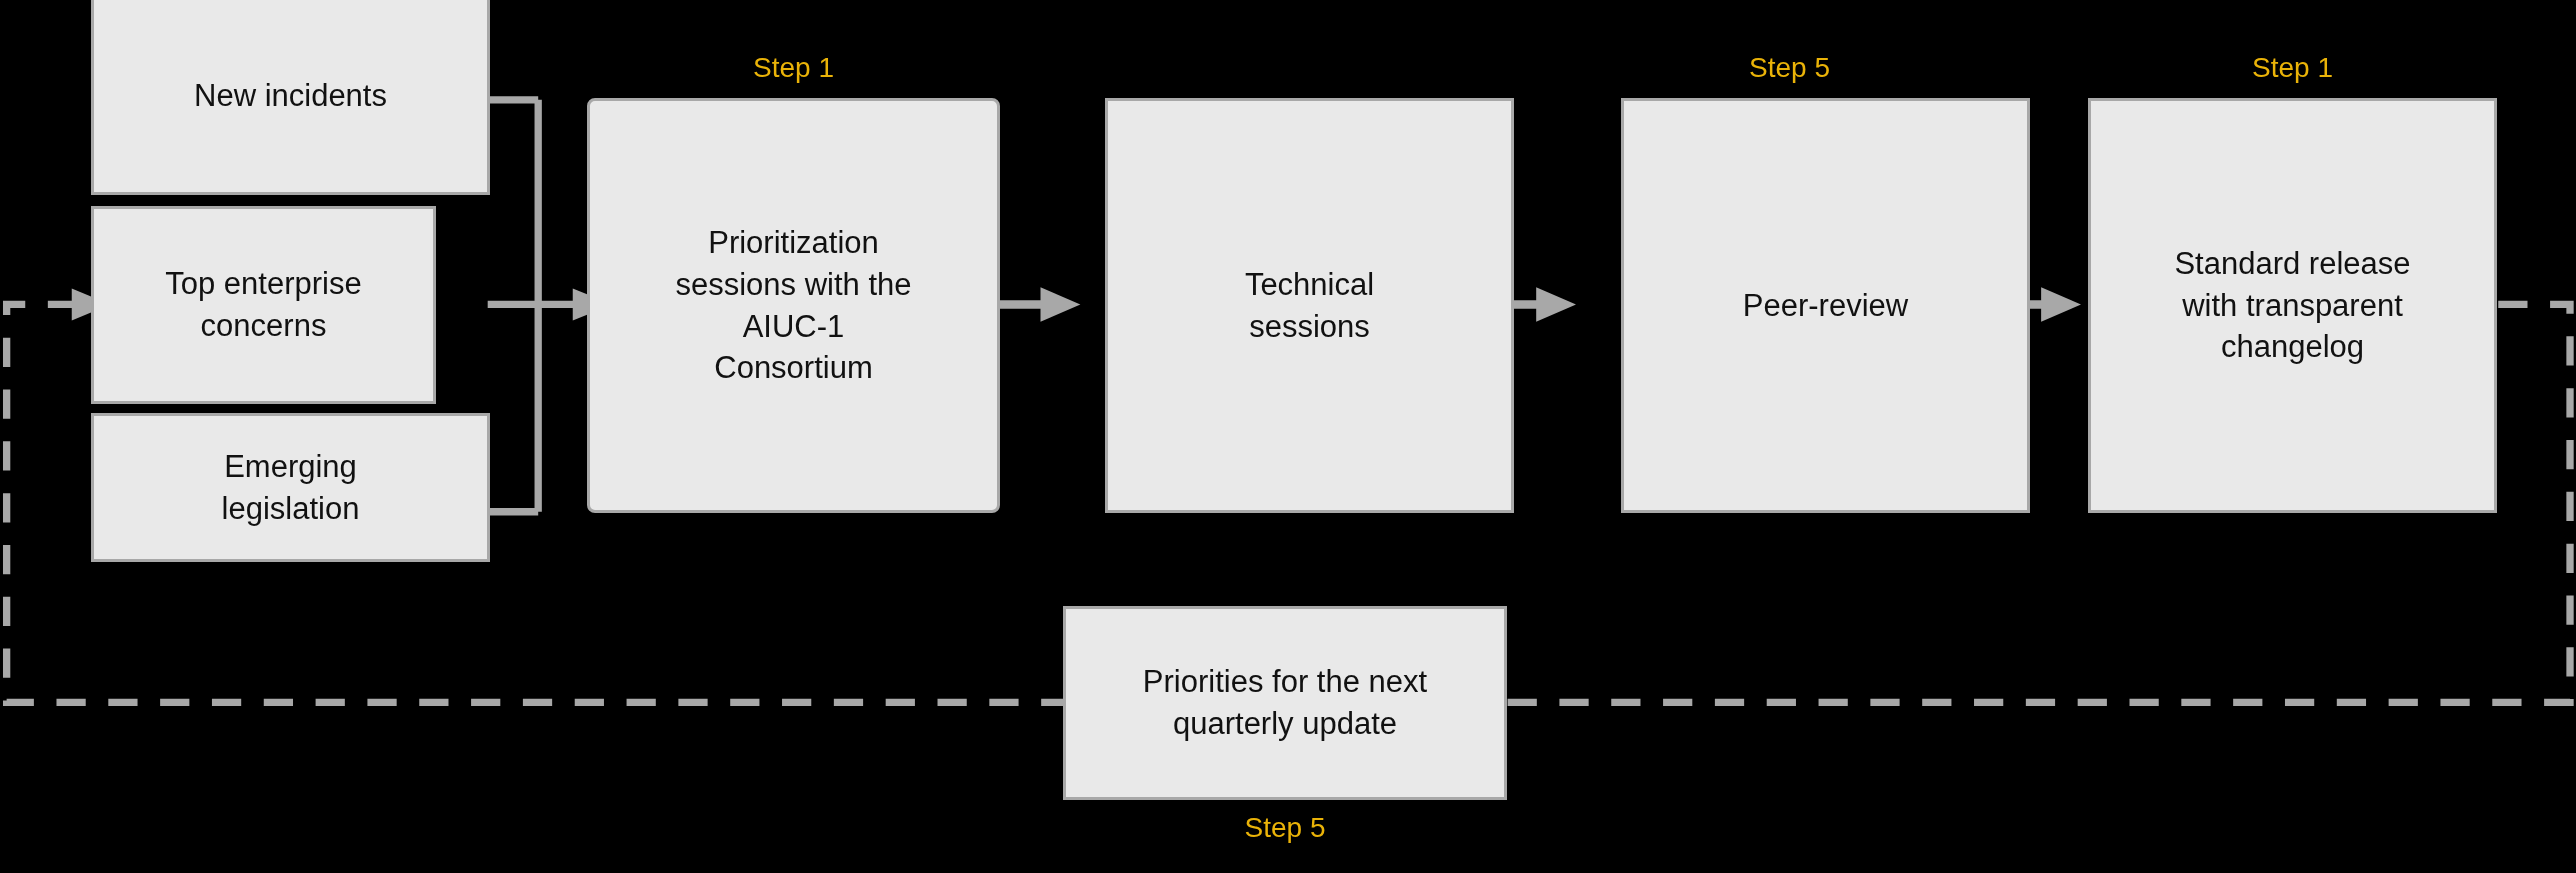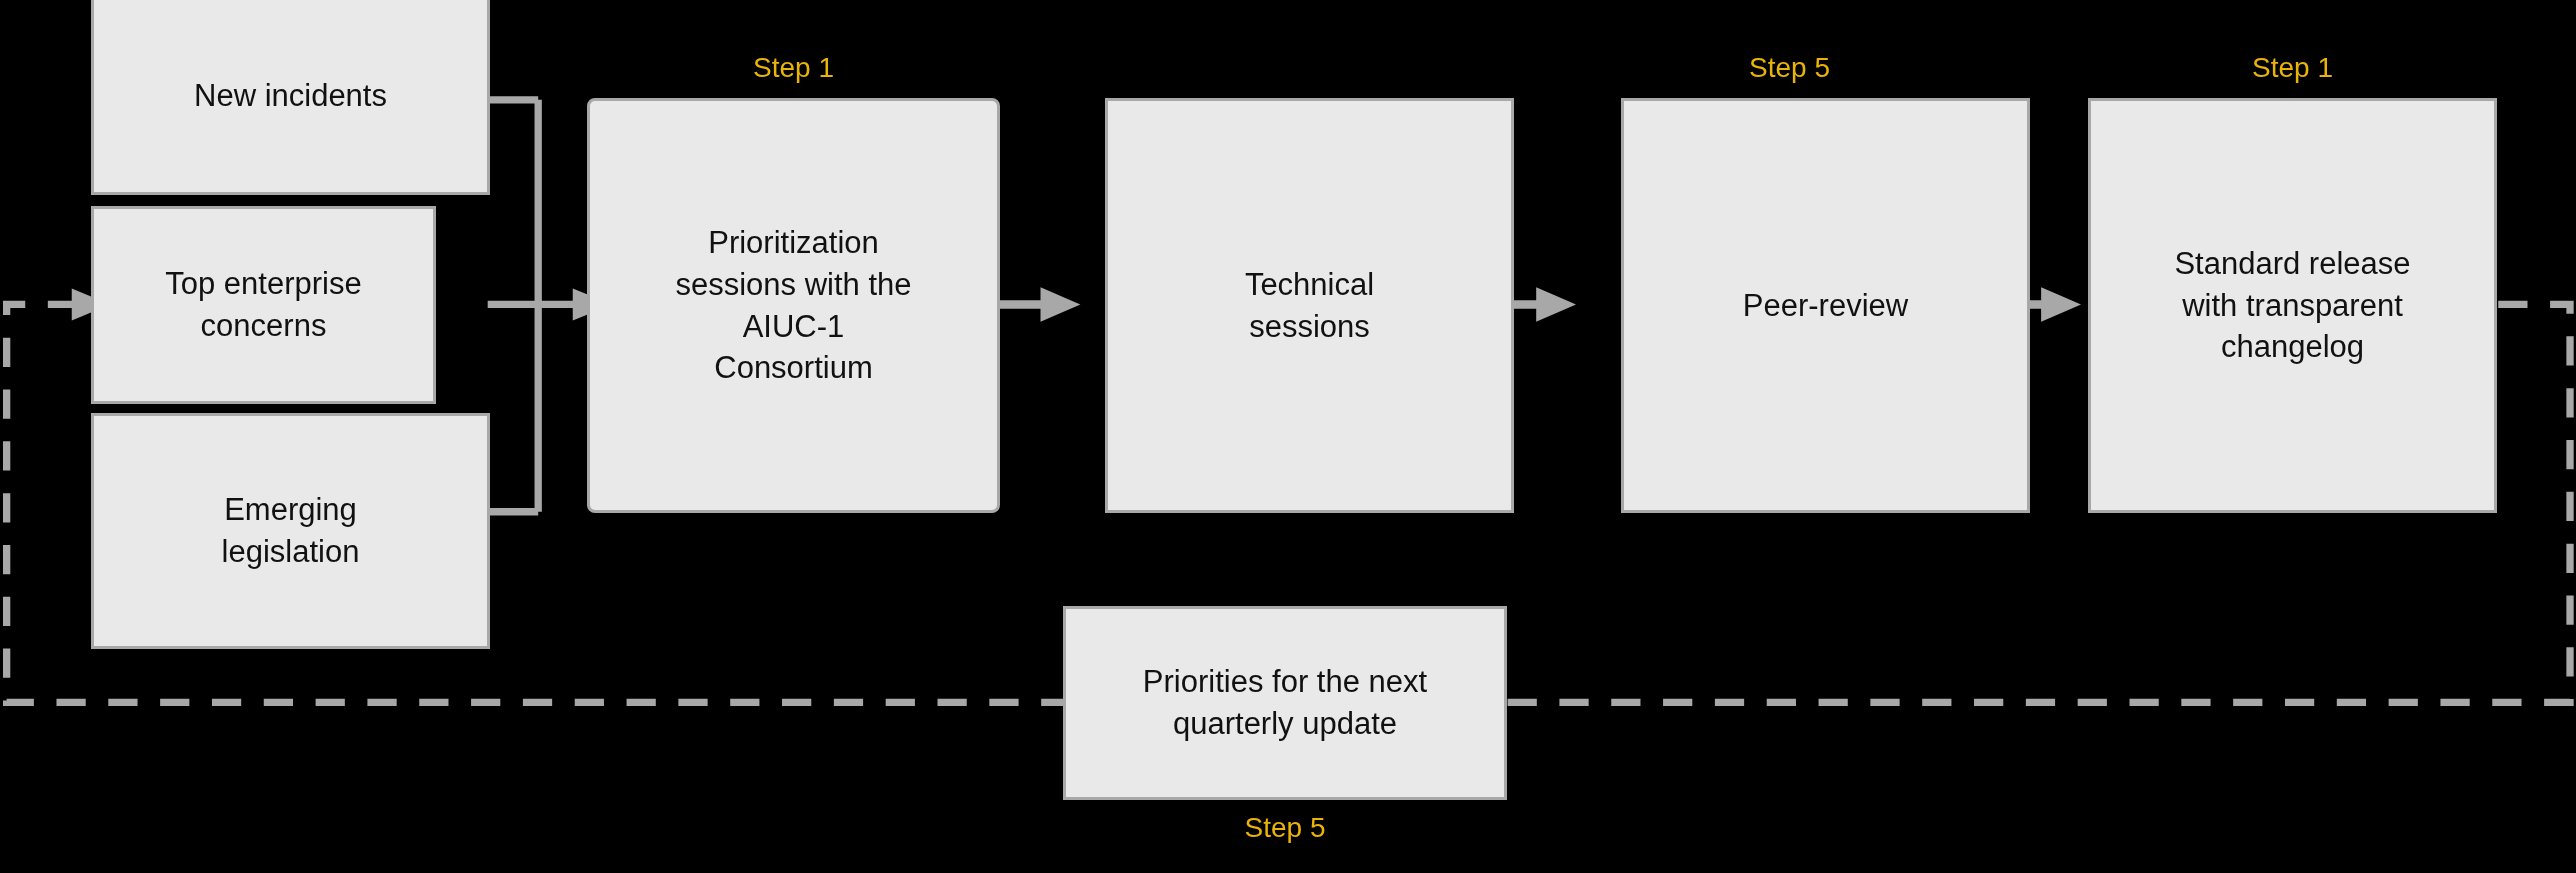--- a/index.html
+++ b/index.html
@@ -108,21 +108,21 @@
 
   <div class="node" style="left:91px; top:-3.3px; width:399px; height:198px;">
     <span class="node-label">New incidents</span>
   </div>
 
   <div class="node" style="left:91px; top:206px; width:345px; height:198px;">
     <span class="node-label">Top enterprise
 concerns</span>
   </div>
 
-  <div class="node" style="left:91px; top:413px; width:399px; height:236px;">
+  <div class="node" style="left:91px; top:413px; width:399px; height:149px;">
     <span class="node-label">Emerging
 legislation</span>
   </div>
 
   <div class="step-caption" style="left:587px; top:52px; width:413px;">Step 1</div>
   <div class="node" style="left:587px; top:98px; width:413px; height:415px;border-radius:8px;">
     <span class="node-label">Prioritization
 sessions with the
 AIUC-1
 Consortium</span>

